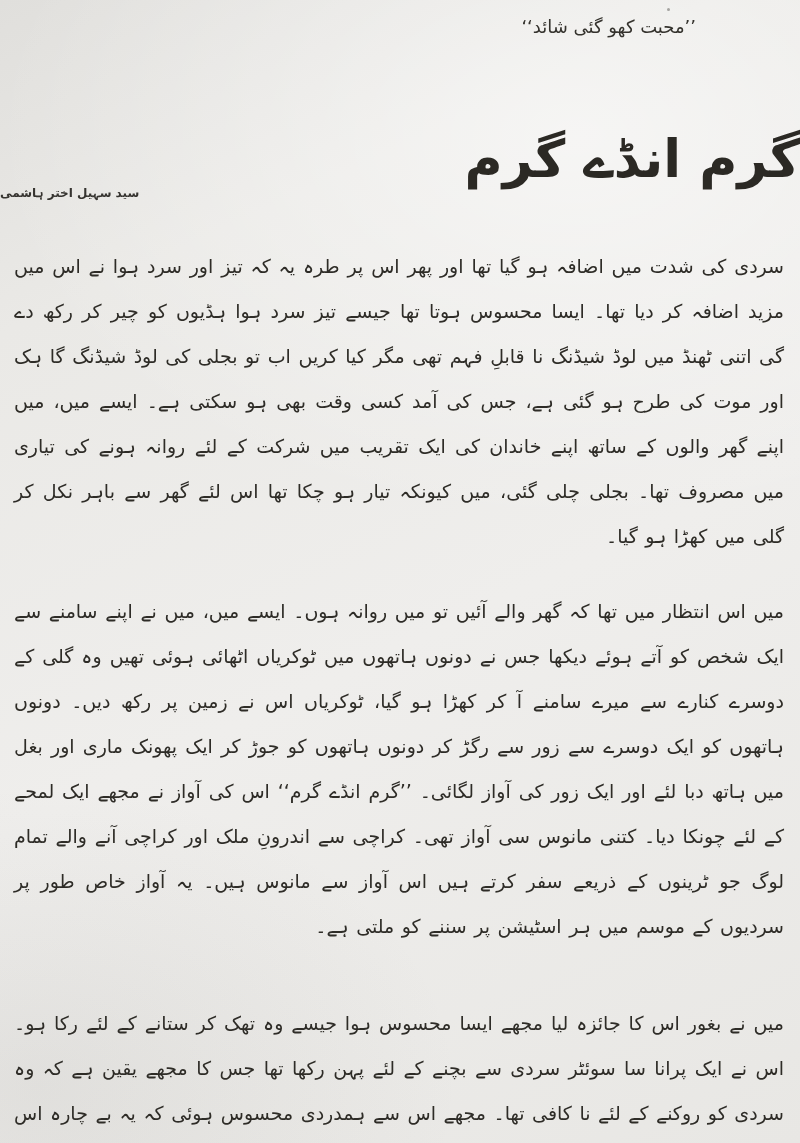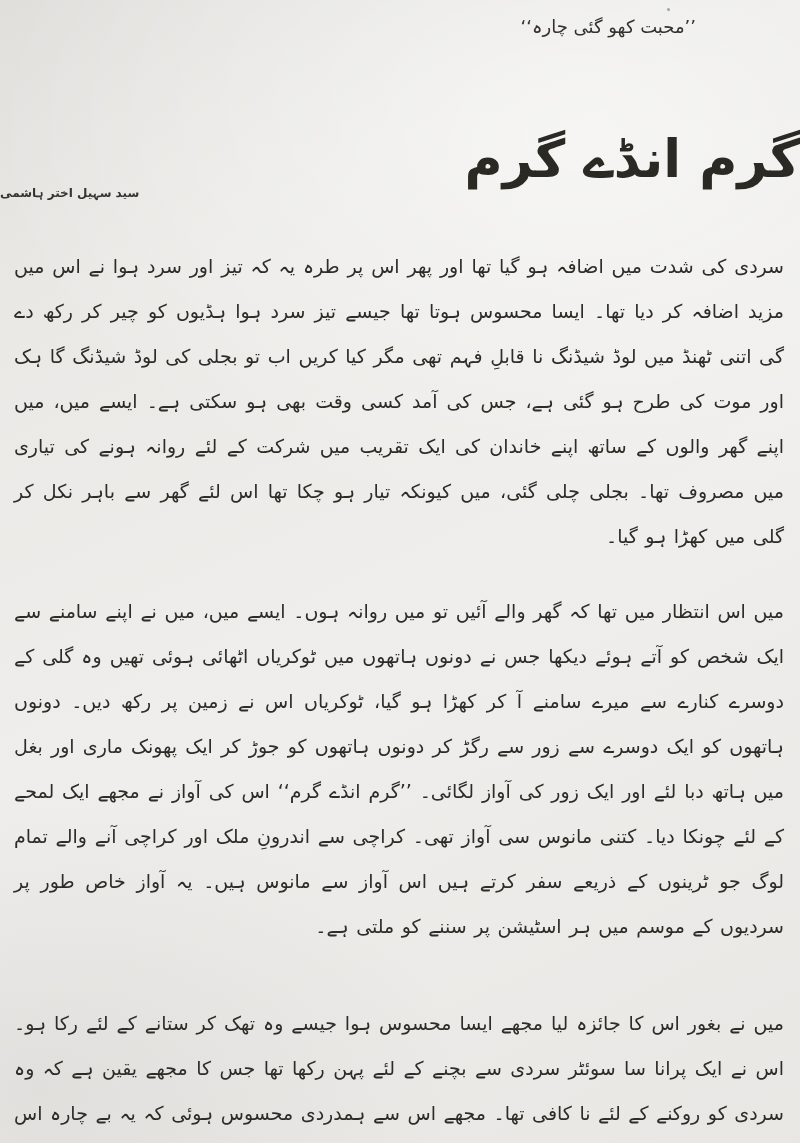--- a/index.html
+++ b/index.html
@@ -77,21 +77,21 @@
   }
   .story-body p.gap-small  { margin-bottom: 30px; }
   .story-body p.gap-large  { margin-bottom: 52px; }
   .story-body p.gap-medium { margin-bottom: 28px; }
 </style>
 </head>
 <body>
 
 <div class="scan-page">
 
-  <div class="epigraph">’’محبت کھو گئی چارہ‘‘</div>
+  <div class="epigraph">’’محبت کھو گئی شائد‘‘</div>
 
   <h1 class="story-title">گرم انڈے گرم</h1>
 
   <div class="author-byline">سید سہیل اختر ہاشمی</div>
 
   <div class="story-body">
     <p class="gap-small">سردی کی شدت میں اضافہ ہو گیا تھا اور پھر اس پر طرہ یہ کہ تیز اور سرد ہوا نے اس میں مزید اضافہ کر دیا تھا۔ ایسا محسوس ہوتا تھا جیسے تیز سرد ہوا ہڈیوں کو چیر کر رکھ دے گی اتنی ٹھنڈ میں لوڈ شیڈنگ نا قابلِ فہم تھی مگر کیا کریں اب تو بجلی کی لوڈ شیڈنگ گا ہک اور موت کی طرح ہو گئی ہے، جس کی آمد کسی وقت بھی ہو سکتی ہے۔ ایسے میں، میں اپنے گھر والوں کے ساتھ اپنے خاندان کی ایک تقریب میں شرکت کے لئے روانہ ہونے کی تیاری میں مصروف تھا۔ بجلی چلی گئی، میں کیونکہ تیار ہو چکا تھا اس لئے گھر سے باہر نکل کر گلی میں کھڑا ہو گیا۔</p>
     <p class="gap-large">میں اس انتظار میں تھا کہ گھر والے آئیں تو میں روانہ ہوں۔ ایسے میں، میں نے اپنے سامنے سے ایک شخص کو آتے ہوئے دیکھا جس نے دونوں ہاتھوں میں ٹوکریاں اٹھائی ہوئی تھیں وہ گلی کے دوسرے کنارے سے میرے سامنے آ کر کھڑا ہو گیا، ٹوکریاں اس نے زمین پر رکھ دیں۔ دونوں ہاتھوں کو ایک دوسرے سے زور سے رگڑ کر دونوں ہاتھوں کو جوڑ کر ایک پھونک ماری اور بغل میں ہاتھ دبا لئے اور ایک زور کی آواز لگائی۔ ’’گرم انڈے گرم‘‘ اس کی آواز نے مجھے ایک لمحے کے لئے چونکا دیا۔ کتنی مانوس سی آواز تھی۔ کراچی سے اندرونِ ملک اور کراچی آنے والے تمام لوگ جو ٹرینوں کے ذریعے سفر کرتے ہیں اس آواز سے مانوس ہیں۔ یہ آواز خاص طور پر سردیوں کے موسم میں ہر اسٹیشن پر سننے کو ملتی ہے۔</p>
     <p class="gap-medium">میں نے بغور اس کا جائزہ لیا مجھے ایسا محسوس ہوا جیسے وہ تھک کر ستانے کے لئے رکا ہو۔ اس نے ایک پرانا سا سوئٹر سردی سے بچنے کے لئے پہن رکھا تھا جس کا مجھے یقین ہے کہ وہ سردی کو روکنے کے لئے نا کافی تھا۔ مجھے اس سے ہمدردی محسوس ہوئی کہ یہ بے چارہ اس شدید سردی میں کس طرح اپنا اور اپنے گھر والوں کا پیٹ پالنے کے لئے محنت کرنے میں مصروف ہے۔ میں ابھی سوچنے میں مصروف تھا کہ اس نے ٹوکریاں اٹھائیں اور روانہ ہو گیا اور گلی میں ایک بار پھر اس کی آواز گونجی ’’گرم انڈے گرم‘‘۔ میں نے چونک کر اسے آواز دی انڈے والے رکو۔</p>
 

